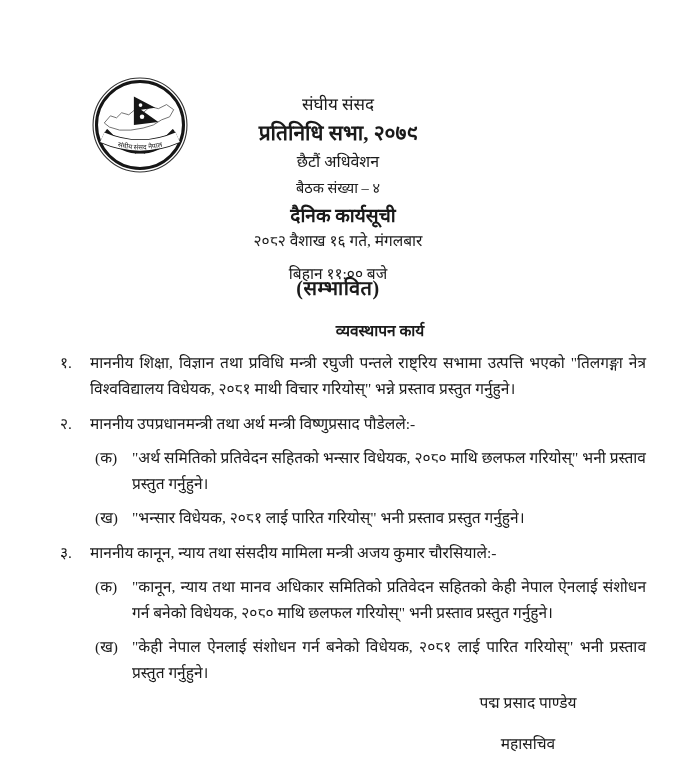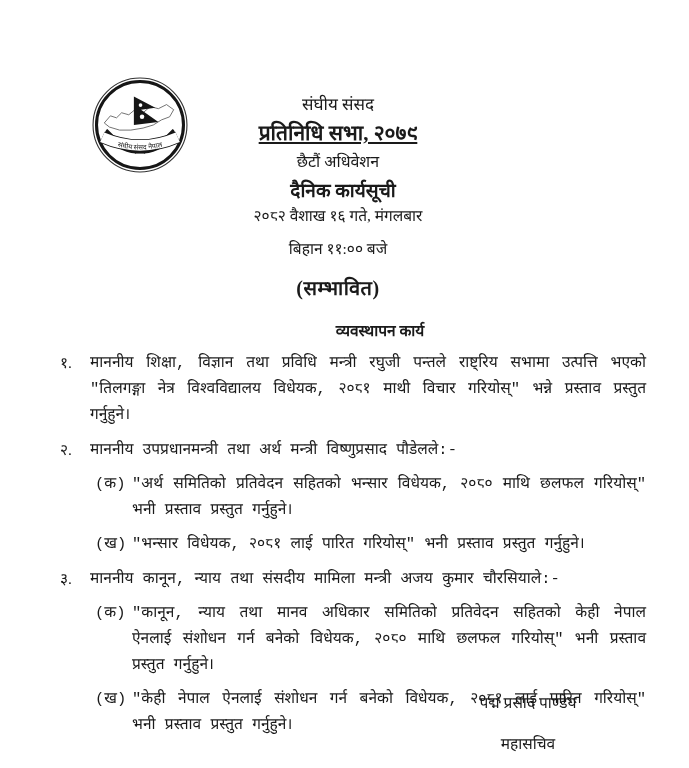--- a/index.html
+++ b/index.html
@@ -8,21 +8,21 @@
     font-family:"Liberation Serif","DejaVu Serif",serif;
     color:#1a1a1a;
     -webkit-font-smoothing:antialiased;
   }
   .page { position:relative; width:689px; height:768px; overflow:hidden; background:#fff; }
 
   .logo { position:absolute; left:91px; top:76px; width:98px; height:98px; }
 
   .header { position:absolute; left:0; top:92px; width:676px; text-align:center; }
   .header .org     { font-size:17px; }
-  .header .house   { font-size:21px; font-weight:bold; margin-top:3px;text-decoration:underline; }
+  .header .house   { font-size:21px; font-weight:bold; margin-top:3px; }
   .header .session { font-size:16px; margin-top:4px; }
   .header .meeting { font-size:14.5px; margin-top:5px; }
   .header .title   { font-size:19px;  font-weight:bold; margin-top:5px;padding-left:10px; }
   .header .date    { font-size:15.5px; margin-top:1px; }
   .header .time    { font-size:15.5px; margin-top:11px; }
 
   .tentative {
     position:absolute; left:0; top:274px; width:676px; text-align:center;
     font-size:20px; font-weight:bold; letter-spacing:.5px;
   }
@@ -30,21 +30,21 @@
     position:absolute; left:0; top:319px; width:676px; text-align:center;
     font-size:15.5px; font-weight:bold;margin-left:42px;
   }
 
   .agenda {
     position:absolute; left:60px; top:350px; width:586px;
     font-size:15.5px; line-height:26px;
   }
   .item { display:flex; margin-bottom:9px; }
   .item-number { flex:0 0 30px; }
-  .item-body { flex:1;font-family:Liberation Mono, monospace; }
+  .item-body { flex:1; }
   .item-text { text-align:justify; }
   .subitems { margin-left:5px; }
   .subitem { display:flex; margin-top:8px; }
   .subitem-label { flex:0 0 37px; }
   .subitem-text { flex:1; text-align:justify; }
 
   .signature {
     position:absolute; left:438px; top:691px; width:180px;
     text-align:center; font-size:15.5px;
   }
@@ -79,20 +79,21 @@
       <text font-size="6.8" fill="#161616" font-family="Liberation Serif, DejaVu Serif, serif">
         <textPath href="#bandtextpath" startOffset="50%" text-anchor="middle">संघीय संसद नेपाल</textPath>
       </text>
     </svg>
   </div>
 
   <div class="header">
     <div class="org">संघीय संसद</div>
     <div class="house">प्रतिनिधि सभा, २०७९</div>
     <div class="session">छैटौं अधिवेशन</div>
+    <div class="meeting">बैठक संख्या – ४</div>
     <div class="title">दैनिक कार्यसूची</div>
     <div class="date">२०८२ वैशाख १६ गते, मंगलबार</div>
     <div class="time">बिहान ११:०० बजे</div>
   </div>
 
   <div class="tentative">(सम्भावित)</div>
   <div class="section-title">व्यवस्थापन कार्य</div>
 
   <div class="agenda">
 

